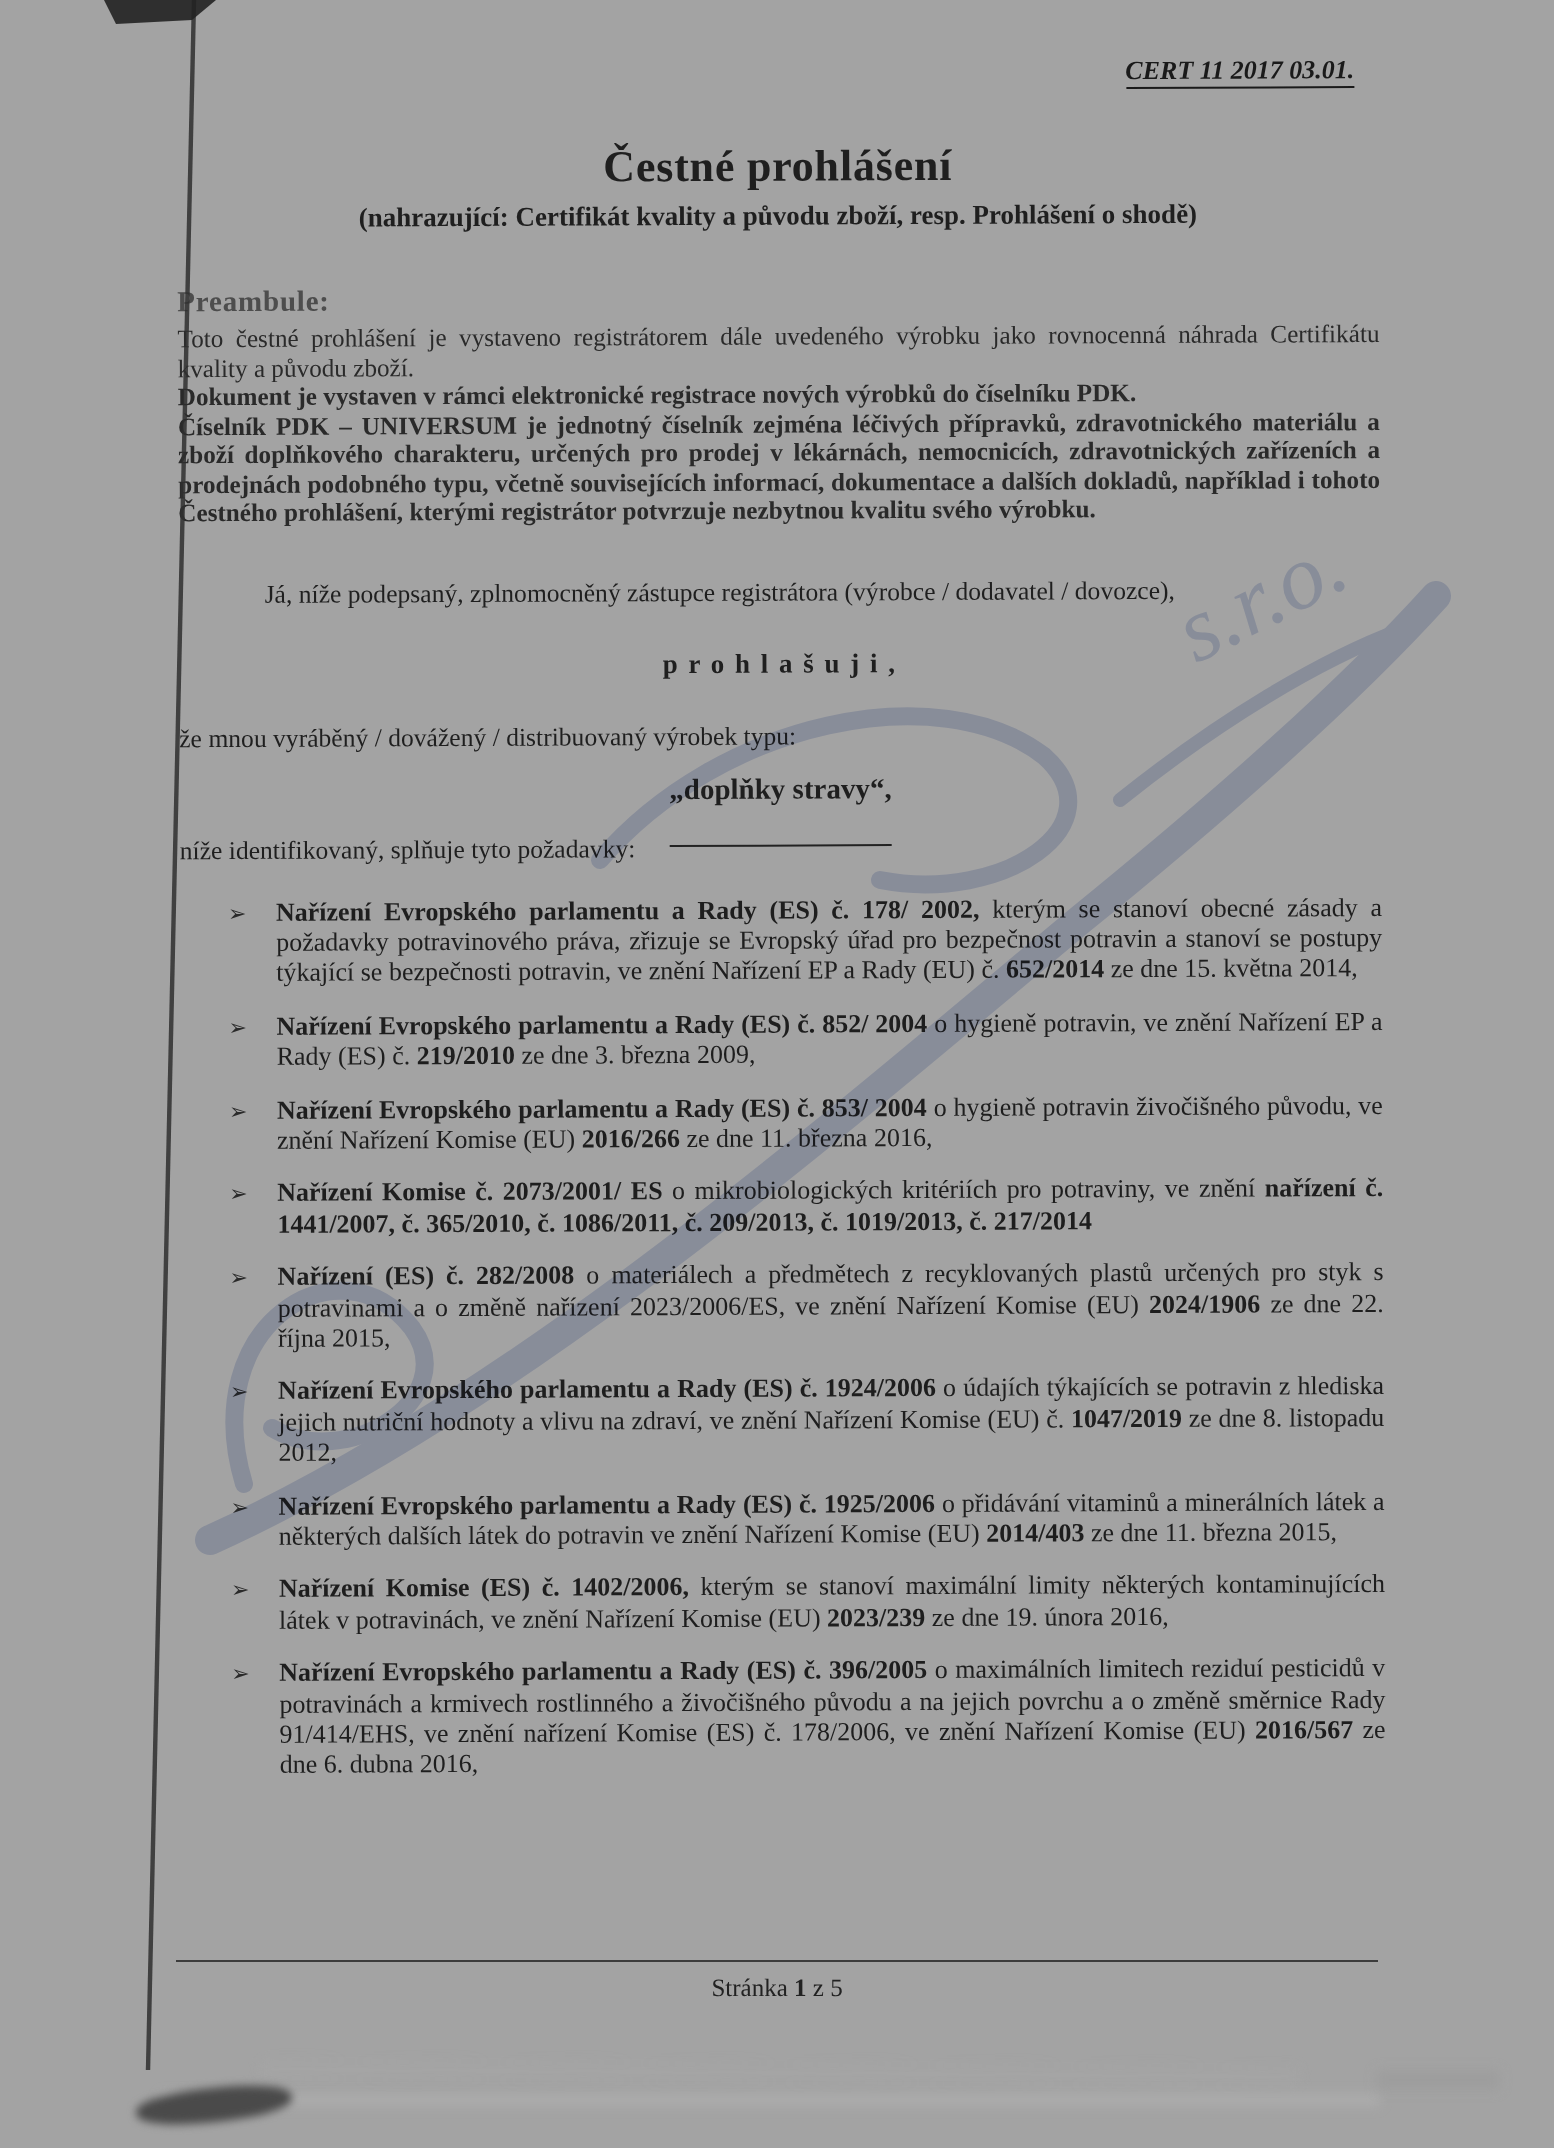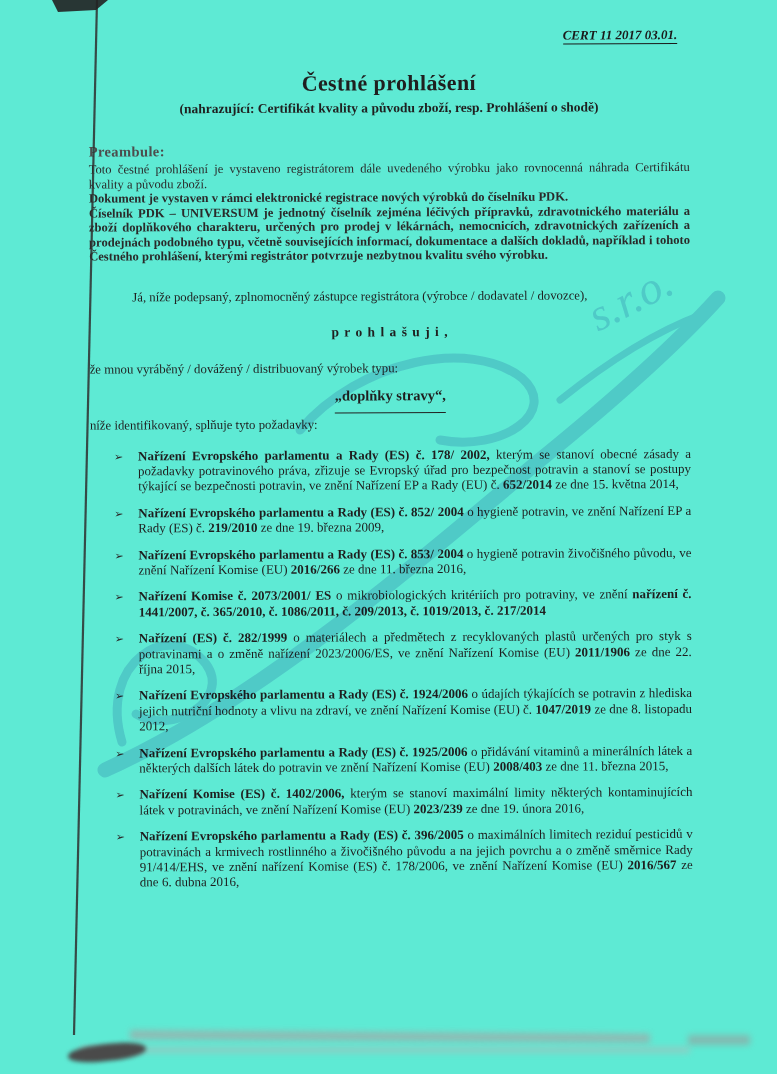--- a/index.html
+++ b/index.html
@@ -4,21 +4,21 @@
 <style>
   * { margin:0; padding:0; box-sizing:border-box; }
   html,body { width:777px; height:1074px; }
   body {
     font-family:"Liberation Serif", serif;
     background:#e9e9e7;
     overflow:hidden;
   }
   .scan {
     position:relative; width:777px; height:1074px;
-    background:#5eead4; overflow:hidden;
+    background:#a3a3a3; overflow:hidden;
   }
   .content {
     position:absolute; top:0; left:0; width:777px;
     padding:30px 88px 0 88px;
     transform:rotate(-0.25deg); transform-origin:top left;
     color:#1f1f1f;
   }
   .doc-code {
     text-align:right; font-style:italic; font-weight:bold;
     font-size:13px; margin-right:12px; margin-bottom:26px;
@@ -31,21 +31,21 @@
     margin-top:26px; font-size:14.5px; font-weight:bold;
     color:#4d4d4d; letter-spacing:.4px;
   }
   .preamble { margin-top:2px; }
   .preamble p { font-size:12.6px; line-height:14.5px; text-align:justify; color:#2a2a2a; }
   .bold { font-weight:bold; }
   .intro { margin-top:26px; text-indent:43px; font-size:12.8px; }
   .verb { text-align:center; margin-top:20px; font-weight:bold; font-size:13.5px; letter-spacing:1px; }
   .product-line { margin-top:21px; font-size:12.8px; }
   .product-type { text-align:center; margin-top:11px; font-weight:bold; font-size:14.5px; }
-  .product-type span { border-bottom:1.6px solid #222; padding-bottom:9px; }
+  .product-type span { border-bottom:1.6px solid #222; padding-bottom:19px; }
   .req-line { margin-top:13px; font-size:12.8px; }
   .requirements { margin-top:15px; }
   .req-item {
     position:relative; padding-left:48px; font-size:13px;
     line-height:15.4px; text-align:justify; margin-bottom:11px; color:#1e1e1e;
   }
   .req-item .marker {
     position:absolute; left:24px; top:1px;
     font-family:"DejaVu Sans", sans-serif; font-size:11px; color:#2a2a2a;
   }
@@ -84,26 +84,26 @@
     <div class="intro">Já, níže podepsaný, zplnomocněný zástupce registrátora (výrobce / dodavatel / dovozce),</div>
     <div class="verb">p r o h l a š u j i ,</div>
     <div class="product-line">že mnou vyráběný / dovážený  / distribuovaný výrobek typu:</div>
     <div class="product-type">
       <span>„doplňky stravy“,</span>
     </div>
     <div class="req-line">níže identifikovaný, splňuje tyto požadavky:</div>
 
     <div class="requirements">
         <div class="req-item"><span class="marker">➢</span><span><span class="bold">Nařízení Evropského parlamentu a Rady (ES) č. 178/ 2002,</span><span> kterým se stanoví obecné zásady a požadavky potravinového práva, zřizuje se Evropský úřad pro bezpečnost potravin a stanoví se postupy týkající se bezpečnosti potravin, ve znění Nařízení EP a Rady (EU) č. </span><span class="bold">652/2014</span><span> ze dne 15. května 2014,</span></span></div>
-        <div class="req-item"><span class="marker">➢</span><span><span class="bold">Nařízení Evropského parlamentu a Rady (ES) č. 852/ 2004</span><span> o hygieně potravin, ve znění Nařízení EP a Rady (ES) č. </span><span class="bold">219/2010</span><span> ze dne 19. března 2009,</span></span></div>
+        <div class="req-item"><span class="marker">➢</span><span><span class="bold">Nařízení Evropského parlamentu a Rady (ES) č. 852/ 2004</span><span> o hygieně potravin, ve znění Nařízení EP a Rady (ES) č. </span><span class="bold">219/2010</span><span> ze dne 3. března 2009,</span></span></div>
         <div class="req-item"><span class="marker">➢</span><span><span class="bold">Nařízení Evropského parlamentu a Rady (ES) č. 853/ 2004</span><span> o hygieně potravin živočišného původu, ve znění Nařízení Komise (EU) </span><span class="bold">2016/266</span><span> ze dne 11. března 2016,</span></span></div>
         <div class="req-item"><span class="marker">➢</span><span><span class="bold">Nařízení Komise č. 2073/2001/ ES</span><span> o mikrobiologických kritériích pro potraviny, ve znění </span><span class="bold">nařízení č. 1441/2007, č. 365/2010, č. 1086/2011, č. 209/2013, č. 1019/2013, č. 217/2014</span></span></div>
-        <div class="req-item"><span class="marker">➢</span><span><span class="bold">Nařízení (ES) č. 282/1999</span><span> o materiálech a předmětech z recyklovaných plastů určených pro styk s potravinami a o změně nařízení 2023/2006/ES, ve znění Nařízení Komise (EU) </span><span class="bold">2011/1906</span><span> ze dne 22. října 2015,</span></span></div>
+        <div class="req-item"><span class="marker">➢</span><span><span class="bold">Nařízení (ES) č. 282/2008</span><span> o materiálech a předmětech z recyklovaných plastů určených pro styk s potravinami a o změně nařízení 2023/2006/ES, ve znění Nařízení Komise (EU) </span><span class="bold">2024/1906</span><span> ze dne 22. října 2015,</span></span></div>
         <div class="req-item"><span class="marker">➢</span><span><span class="bold">Nařízení Evropského parlamentu a Rady (ES) č. 1924/2006</span><span> o údajích týkajících se potravin z hlediska jejich nutriční hodnoty a vlivu na zdraví, ve znění Nařízení Komise (EU) č. </span><span class="bold">1047/2019</span><span> ze dne 8. listopadu 2012,</span></span></div>
-        <div class="req-item"><span class="marker">➢</span><span><span class="bold">Nařízení Evropského parlamentu a Rady (ES) č. 1925/2006</span><span> o přidávání vitaminů a minerálních látek a některých dalších látek do potravin ve znění Nařízení Komise (EU) </span><span class="bold">2008/403</span><span> ze dne 11. března 2015,</span></span></div>
+        <div class="req-item"><span class="marker">➢</span><span><span class="bold">Nařízení Evropského parlamentu a Rady (ES) č. 1925/2006</span><span> o přidávání vitaminů a minerálních látek a některých dalších látek do potravin ve znění Nařízení Komise (EU) </span><span class="bold">2014/403</span><span> ze dne 11. března 2015,</span></span></div>
         <div class="req-item"><span class="marker">➢</span><span><span class="bold">Nařízení Komise (ES) č. 1402/2006,</span><span> kterým se stanoví maximální limity některých kontaminujících látek v potravinách, ve znění Nařízení Komise (EU) </span><span class="bold">2023/239</span><span> ze dne 19. února 2016,</span></span></div>
         <div class="req-item"><span class="marker">➢</span><span><span class="bold">Nařízení Evropského parlamentu a Rady (ES) č. 396/2005</span><span> o maximálních limitech reziduí pesticidů v potravinách a krmivech rostlinného a živočišného původu a na jejich povrchu a o změně směrnice Rady 91/414/EHS, ve znění nařízení Komise (ES) č. 178/2006, ve znění Nařízení Komise (EU) </span><span class="bold">2016/567</span><span> ze dne 6. dubna 2016,</span></span></div>
       </div>
   </div>
 
   <svg class="wm" width="777" height="1074" viewBox="0 0 777 1074">
     <g stroke="#b3c0e4" fill="none" stroke-linecap="round">
       <path d="M 105 770 C 260 700, 420 560, 540 460 C 620 395, 680 340, 718 298" stroke-width="15"></path>
       <path d="M 300 430 C 360 360, 470 338, 522 378 C 560 412, 502 452, 440 440" stroke-width="9"></path>
       <path d="M 122 742 C 98 662, 170 618, 206 664 C 232 700, 172 736, 136 714" stroke-width="9"></path>
@@ -114,13 +114,17 @@
 
   <svg class="edges" width="777" height="1074" viewBox="0 0 777 1074">
     <line x1="97" y1="0" x2="74" y2="1035" stroke="#2f2f2f" stroke-width="2.2" opacity="0.85"></line>
     <polygon points="52,0 108,0 96,10 58,12" fill="#222" opacity="0.9"></polygon>
   </svg>
   <div class="smudge band1"></div>
   <div class="smudge band2"></div>
   <div class="smudge blob-left"></div>
   <div class="smudge smudge-right"></div>
 
+  <div class="footer">
+    <div class="footer-rule"></div>
+    <div class="footer-text"><span>Stránka </span><span class="bold">1</span><span> z </span><span>5</span></div>
+  </div>
 </div>
 
 </body></html>

